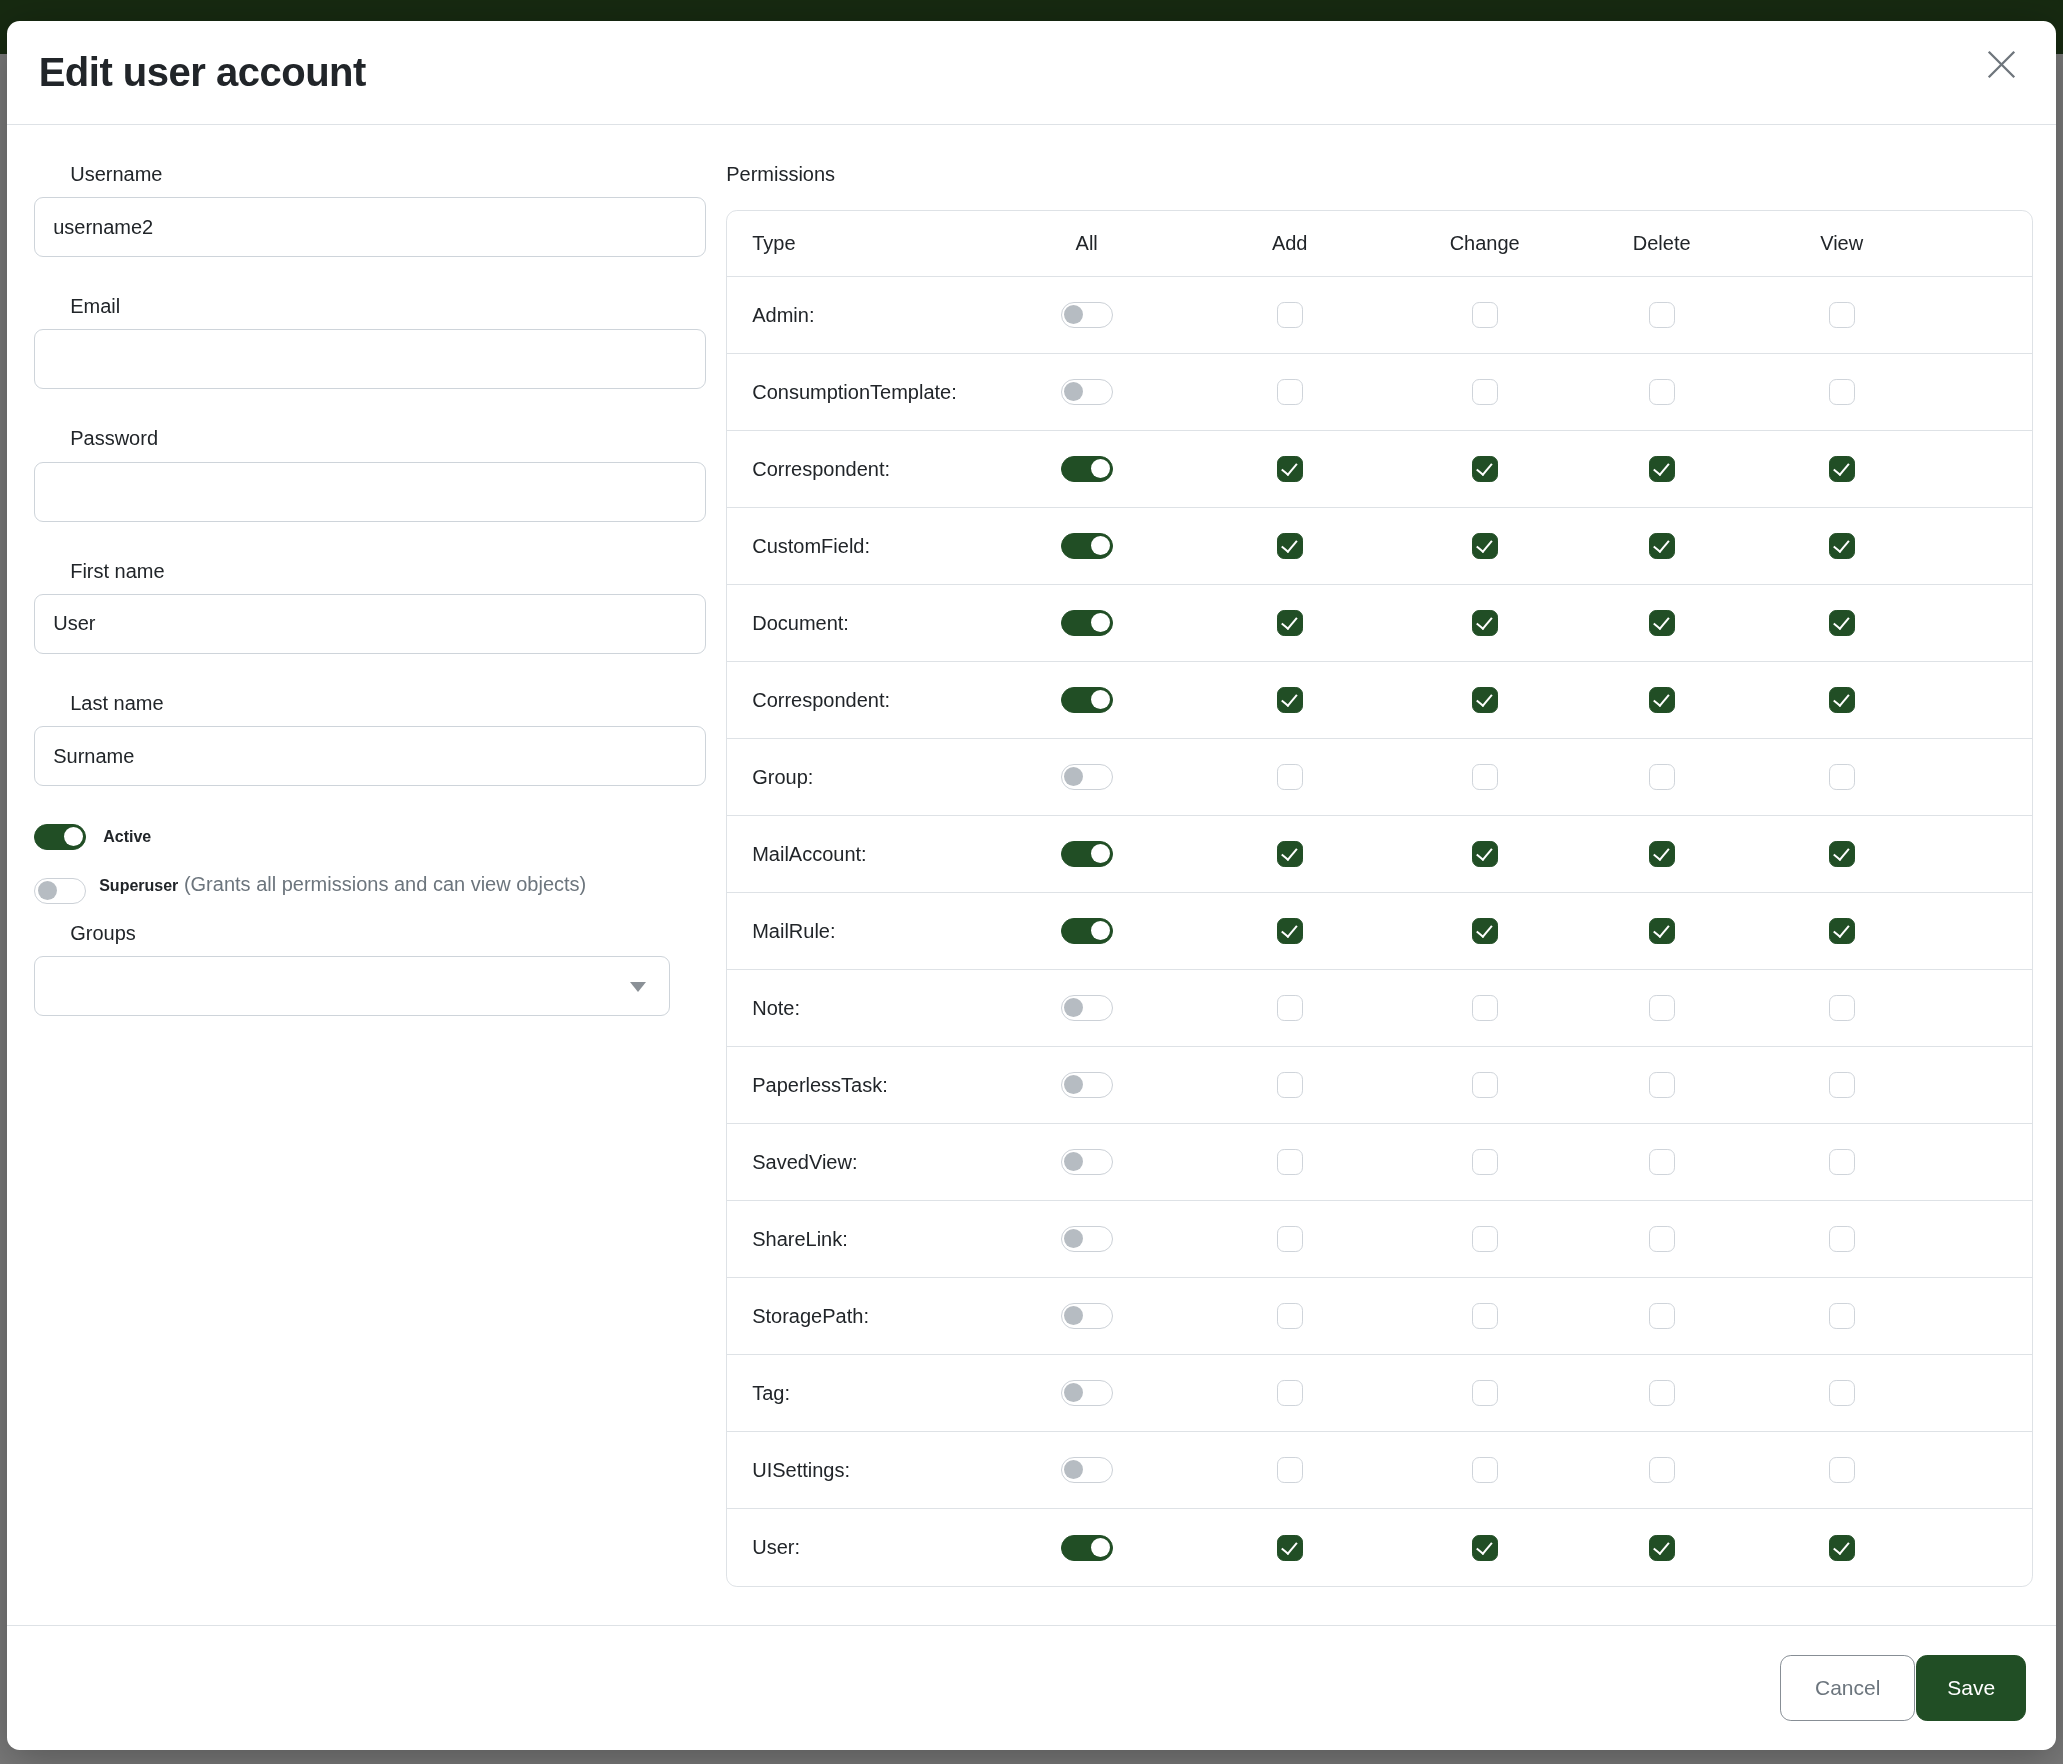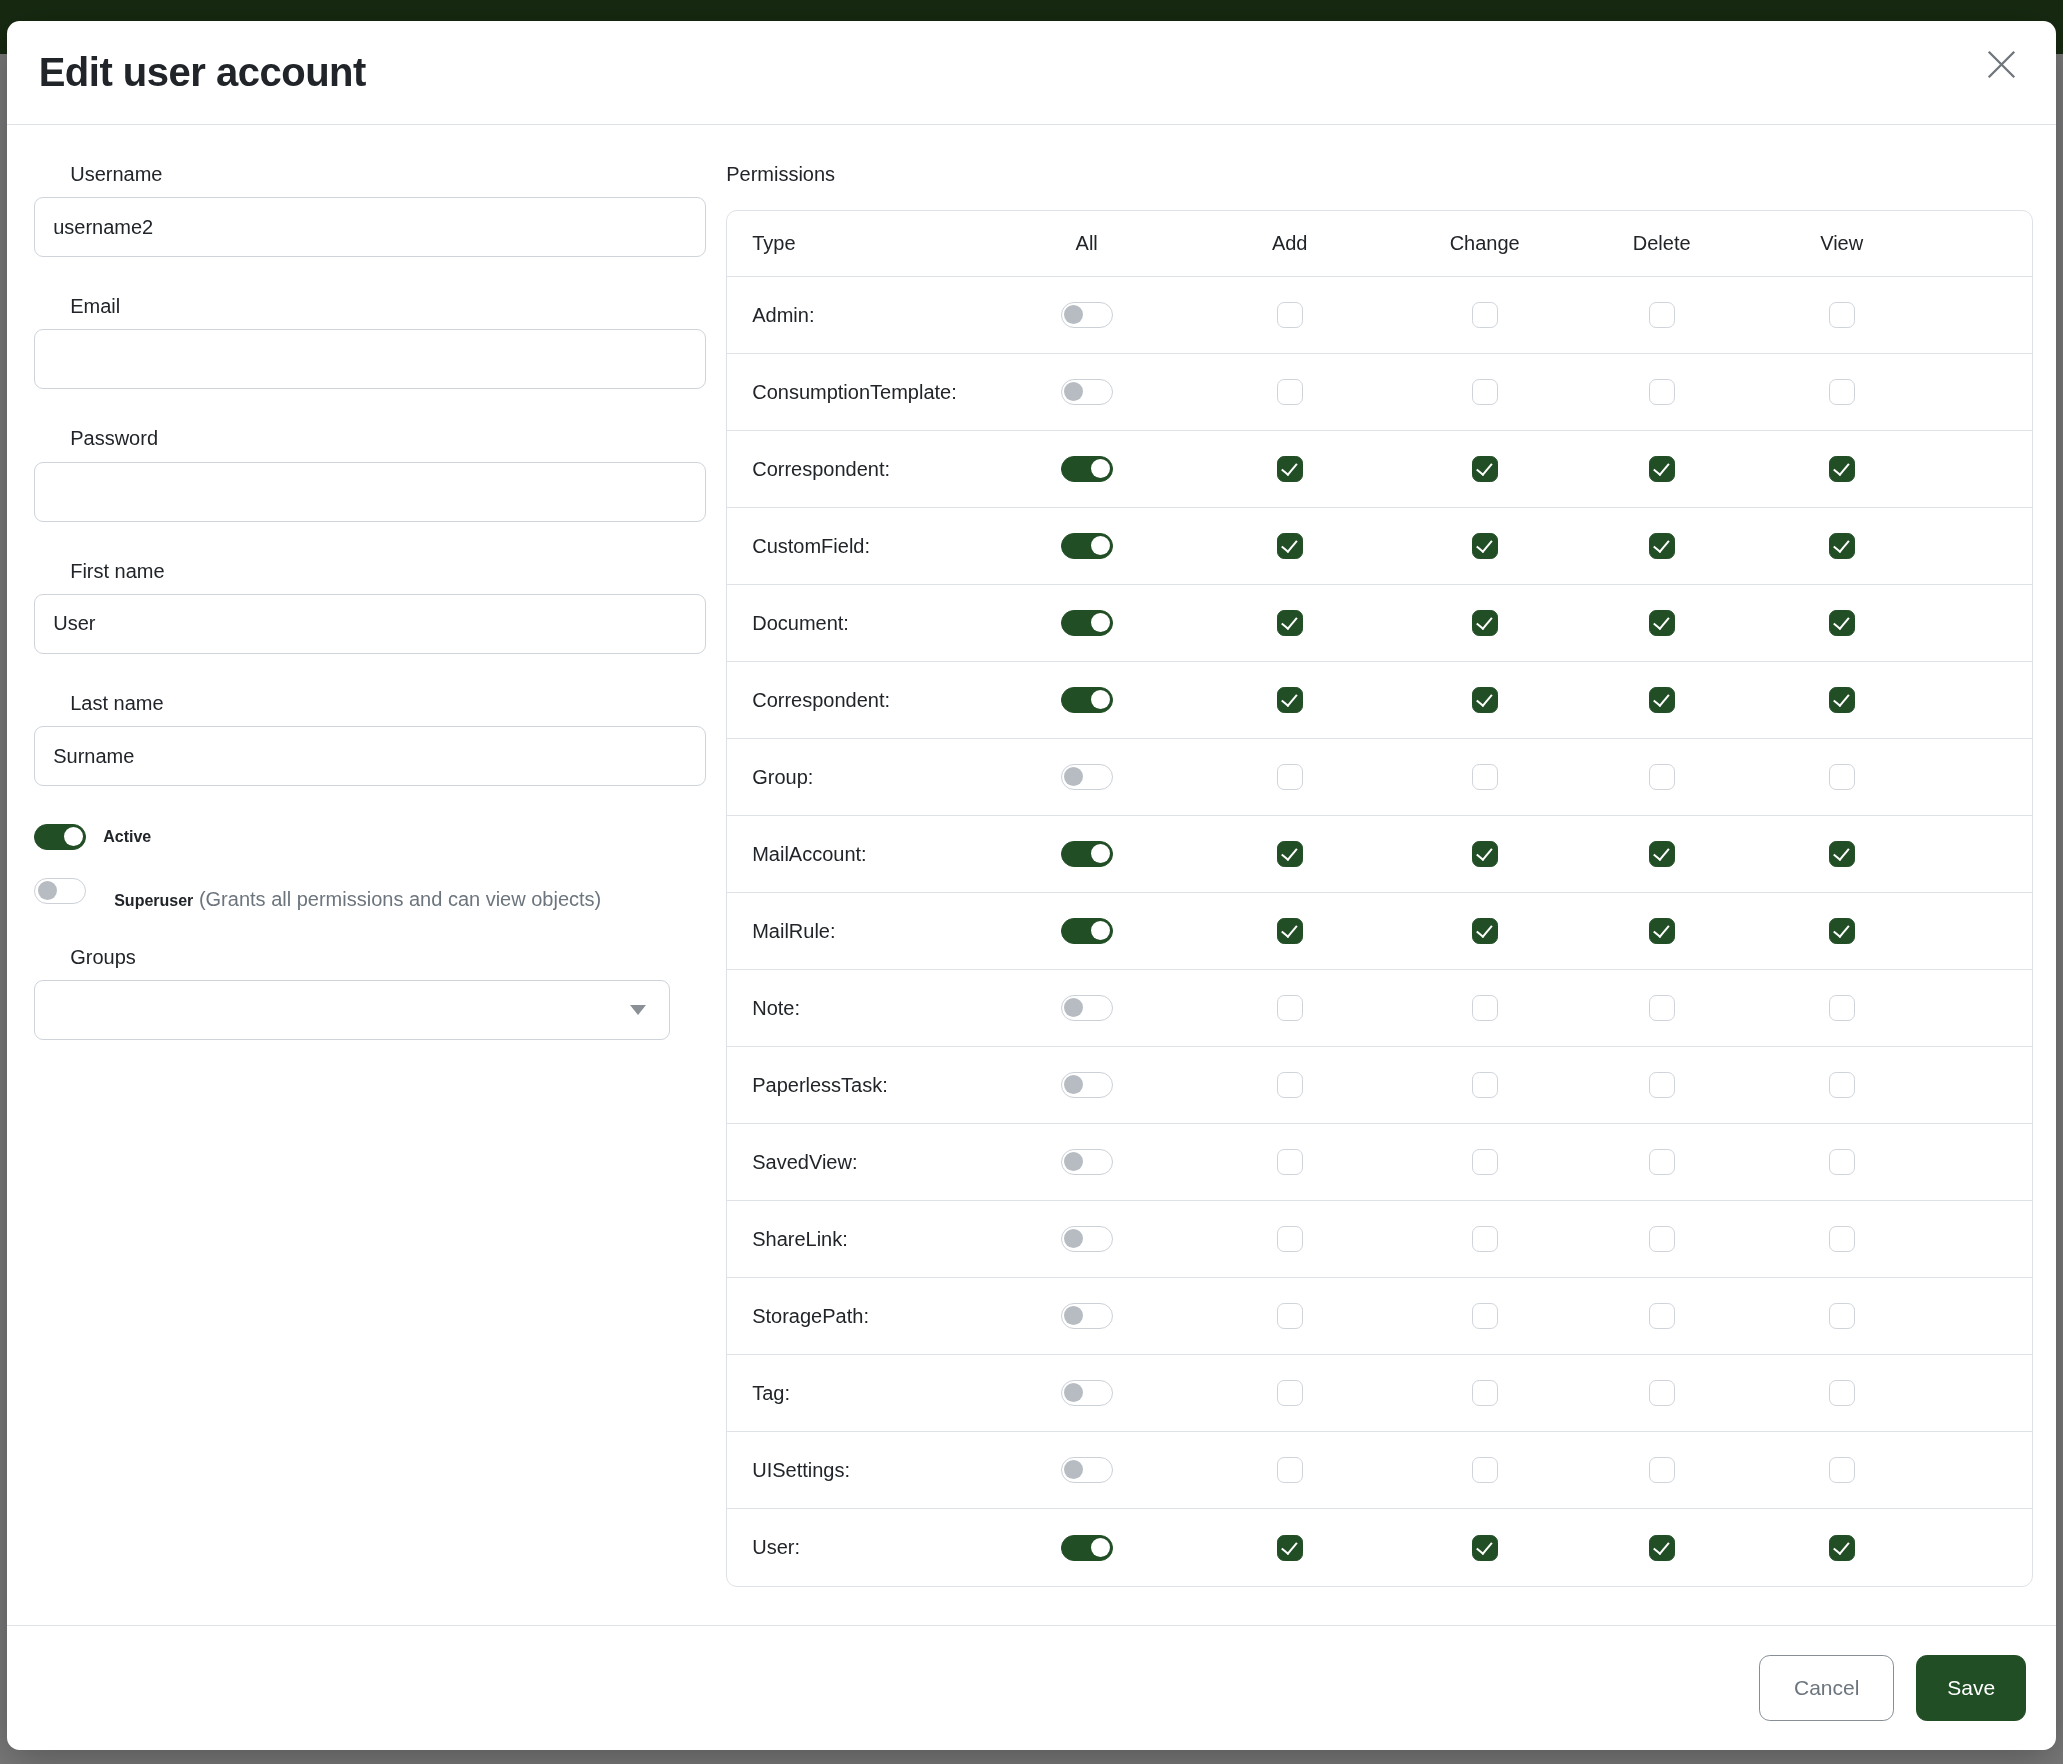--- a/index.html
+++ b/index.html
@@ -57,21 +57,21 @@
     background:#b6bcc2;left:2.7px;top:1.8px;
   }
   .switch.on{background:var(--primary);border-color:var(--primary);}
   .switch.on::after{background:#fff;left:29px;}
 
   .switch-row{display:flex;align-items:center;margin-bottom:21.6px;}
   .switch-row.multiline{align-items:flex-start;margin-bottom:18px;}
   .switch-row.multiline .switch{margin-top:6.3px;}
   .switch-label{font-size:16px;font-weight:600;color:var(--text);}
   .switch-row .label-wrap{margin-left:17px;}
-  .switch-text{margin-left:28px;width:500px;font-size:20px;line-height:55px;}
+  .switch-text{margin-left:13px;width:500px;font-size:20px;line-height:24px;}
   .hint{color:var(--muted);font-weight:400;}
 
   .select-box{
     position:relative;width:636px;height:60px;border:0.9px solid var(--input-border);
     border-radius:9px;background:#fff;cursor:pointer;
   }
   .caret{
     position:absolute;right:23.4px;top:50%;margin-top:-4.5px;width:0;height:0;
     border-left:8px solid transparent;border-right:8px solid transparent;border-top:10px solid #8a9096;
   }
@@ -96,21 +96,21 @@
     background:#fff;border:1.8px solid #cfd4da;cursor:pointer;
   }
   .checkbox.checked{background:var(--primary);border-color:var(--primary);}
   .checkbox.checked::after{
     content:"";position:absolute;left:7.2px;top:2.7px;width:7.2px;height:12.6px;
     border:solid #fff;border-width:0 2.7px 2.7px 0;transform:rotate(40deg);
   }
 
   .modal-footer{
     flex:0 0 125px;height:125px;border-top:0.9px solid var(--border);
-    display:flex;align-items:center;justify-content:flex-end;gap:22px;padding-right:30px;
+    display:flex;align-items:center;justify-content:flex-end;gap:1px;padding-right:30px;
     border-radius:0 0 12.6px 12.6px;
   }
   .btn{height:66px;border-radius:10.8px;font-size:21px;font-family:inherit;cursor:pointer;}
   .btn-cancel{width:135px;background:#fff;border:1.8px solid #878e95;color:var(--muted);}
   .btn-save{width:110px;background:var(--primary);border:0.9px solid var(--primary);color:#fff;}
 </style>
 </head>
 <body>
 
 <div class="navbar-bg"></div>

